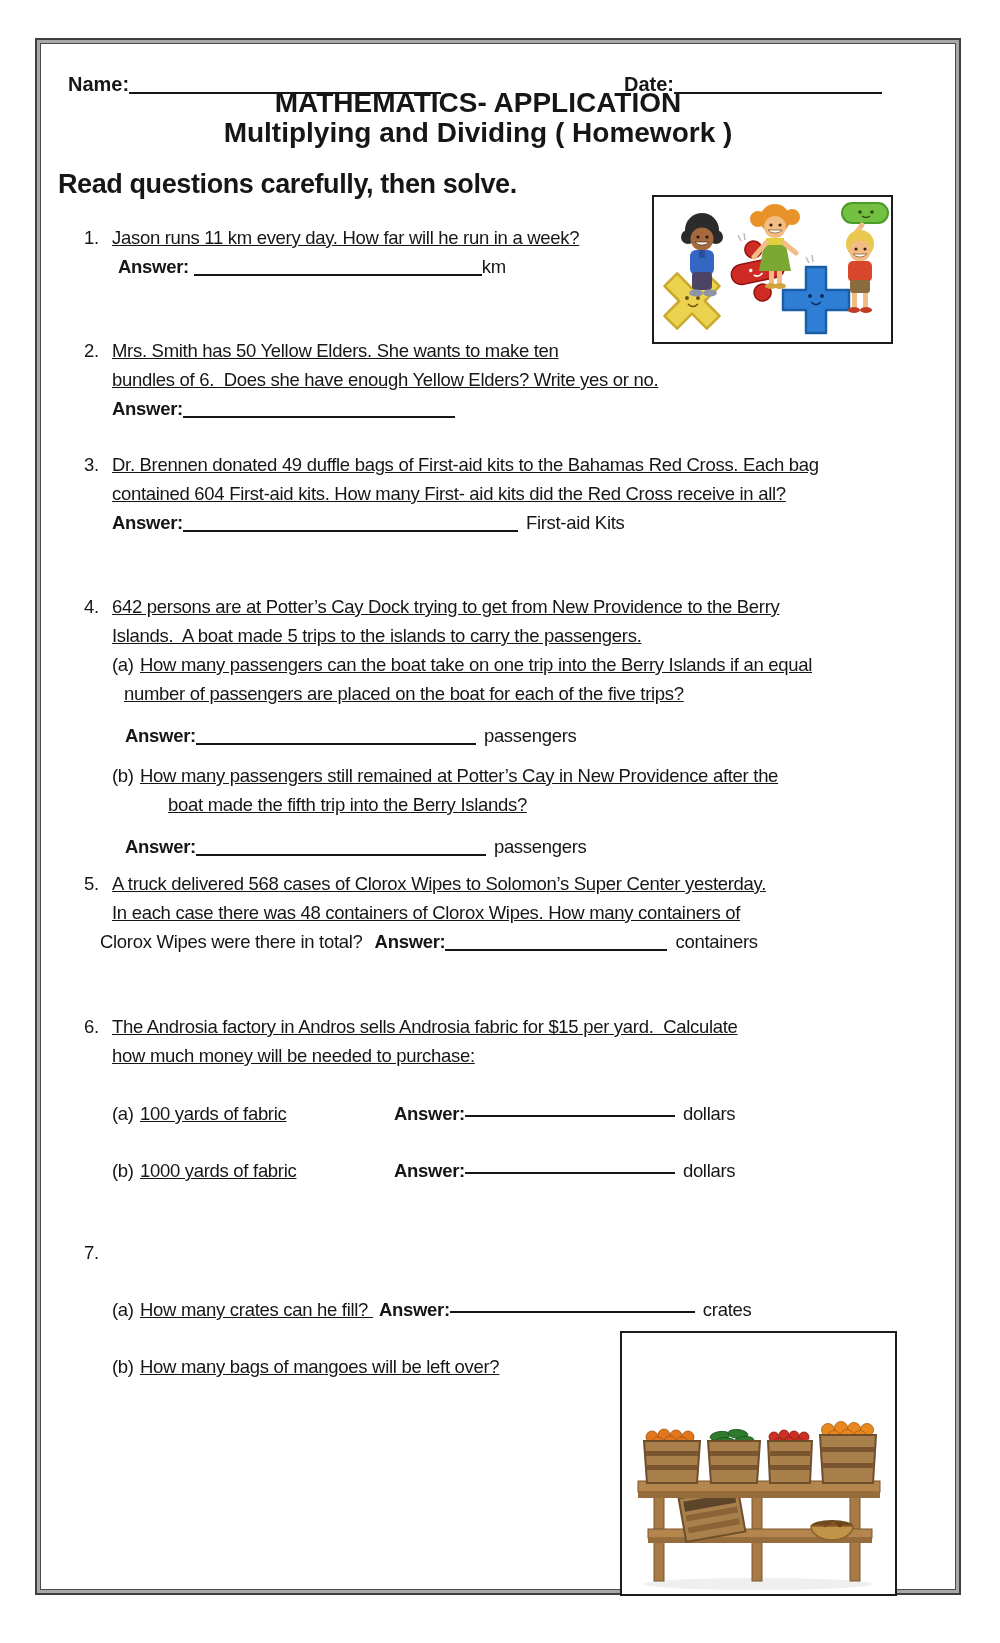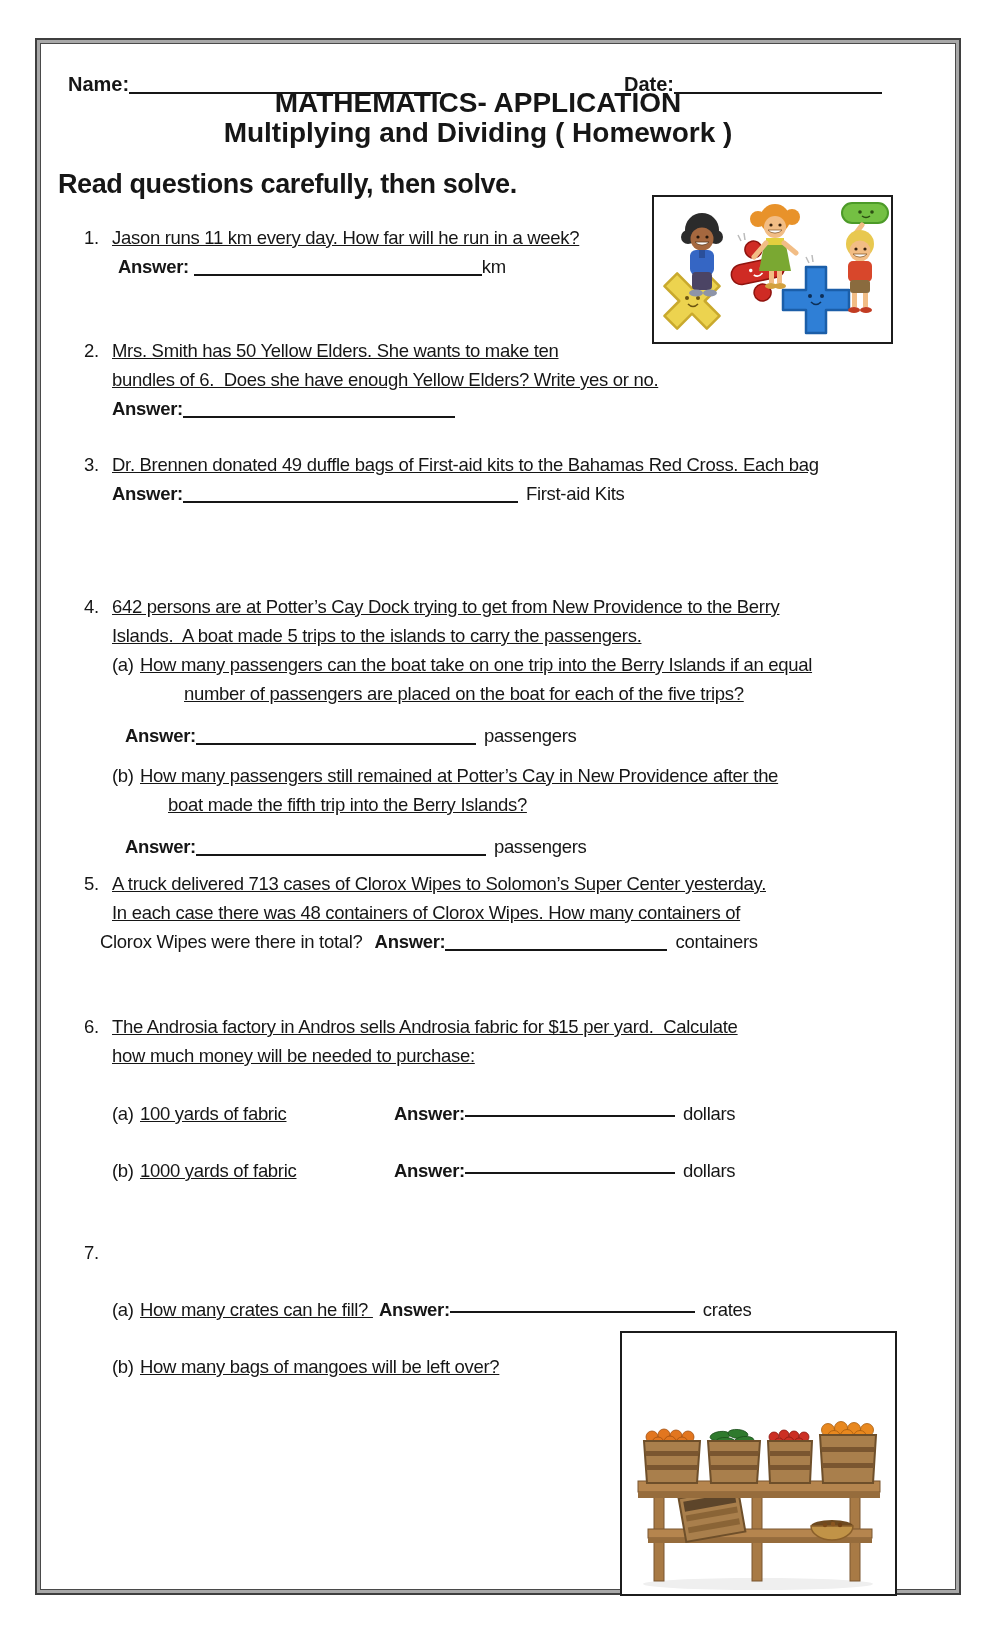--- a/index.html
+++ b/index.html
@@ -145,47 +145,48 @@
         </div>
       <div class="indent line">bundles of 6.  Does she have enough Yellow Elders? Write yes or no.</div>
       <div class="ans-row" style="margin-left:28px"><span class="b">Answer:</span><span class="blank" style="width:272px"></span></div>
     </div>
 
     <div class="q" style="top:407px">
       <div class="q-line">
           <span class="q-num">3.</span>
           <span class="line">Dr. Brennen donated 49 duffle bags of First-aid kits to the Bahamas Red Cross. Each bag</span>
         </div>
+      <div class="indent line">contained 604 First-aid kits. How many First- aid kits did the Red Cross receive in all?</div>
       <div class="ans-row" style="margin-left:28px"><span class="b">Answer:</span><span class="blank" style="width:335px"></span><span class="unit">First-aid Kits</span></div>
     </div>
 
     <div class="q" style="top:549px">
       <div class="q-line">
           <span class="q-num">4.</span>
           <span class="line">642 persons are at Potter’s Cay Dock trying to get from New Providence to the Berry</span>
         </div>
       <div class="indent line">Islands.  A boat made 5 trips to the islands to carry the passengers.</div>
       <div class="part">
           <span class="part-label">(a)</span>
           <span class="line">How many passengers can the boat take on one trip into the Berry Islands if an equal</span>
         </div>
-      <div class="line" style="margin-left:100px">number of passengers are placed on the boat for each of the five trips?</div>
+      <div class="line" style="margin-left:40px">number of passengers are placed on the boat for each of the five trips?</div>
       <div class="ans-row" style="margin-left:41px;margin-top:13px;margin-bottom:11px"><span class="b">Answer:</span><span class="blank" style="width:280px"></span><span class="unit">passengers</span></div>
       <div class="part">
           <span class="part-label">(b)</span>
           <span class="line">How many passengers still remained at Potter’s Cay in New Providence after the</span>
         </div>
       <div class="line" style="margin-left:84px">boat made the fifth trip into the Berry Islands?</div>
       <div class="ans-row" style="margin-left:41px;margin-top:13px"><span class="b">Answer:</span><span class="blank" style="width:290px"></span><span class="unit">passengers</span></div>
     </div>
 
     <div class="q" style="top:826px">
       <div class="q-line">
           <span class="q-num">5.</span>
-          <span class="line">A truck delivered 713 cases of Clorox Wipes to Solomon’s Super Center yesterday.</span>
+          <span class="line">A truck delivered 568 cases of Clorox Wipes to Solomon’s Super Center yesterday.</span>
         </div>
       <div class="indent line">In each case there was 48 containers of Clorox Wipes. How many containers of</div>
       <div class="ans-row" style="margin-left:16px"><span>Clorox Wipes were there in total?</span><span class="b" style="margin-left:12px">Answer:</span><span class="blank" style="width:222px"></span><span class="unit">containers</span></div>
     </div>
 
     <div class="q" style="top:969px">
       <div class="q-line">
           <span class="q-num">6.</span>
           <span class="line">The Androsia factory in Andros sells Androsia fabric for $15 per yard.  Calculate</span>
         </div>

